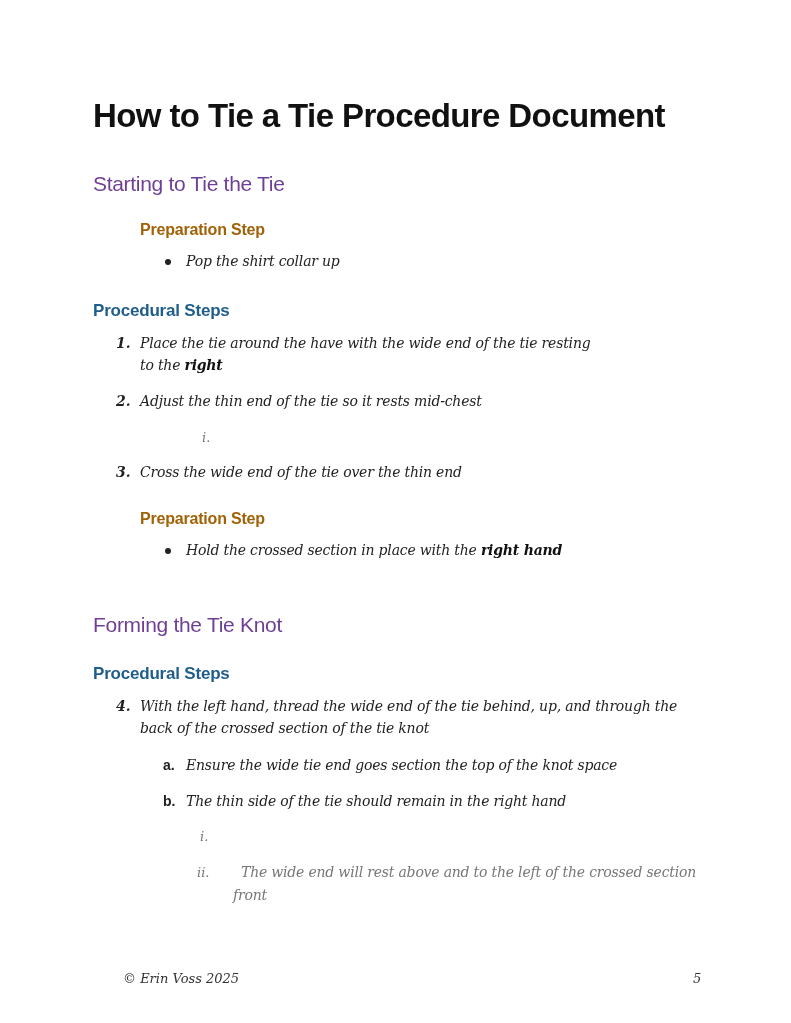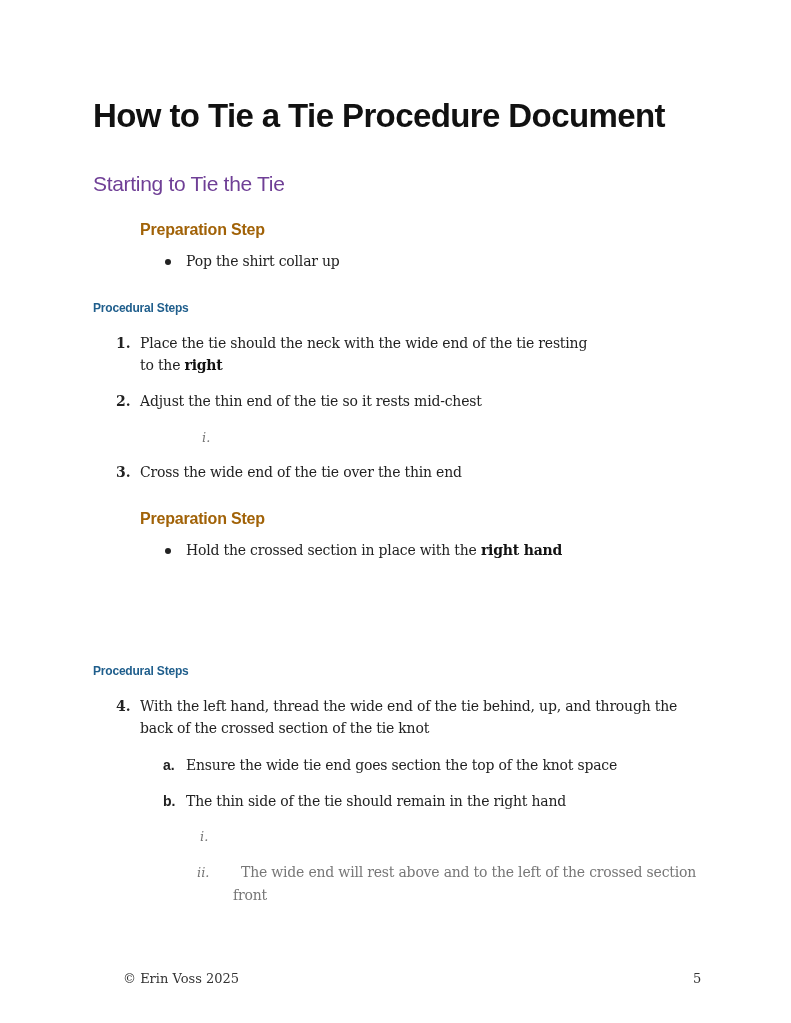--- a/index.html
+++ b/index.html
@@ -1,25 +1,25 @@
 <!DOCTYPE html>
 <html><head>
   <meta charset="utf-8">
   <style>
     html, body { margin: 0; padding: 0; background: #ffffff; }
     body { width: 791px; height: 1023px; position: relative; overflow: hidden; }
     .page { position: absolute; left: 0; top: 0; width: 791px; height: 745px; }
     .sans { font-family: "Liberation Sans", "DejaVu Sans", sans-serif; }
-    .serif { font-family: "DejaVu Serif", "Liberation Serif", serif; }
+    .serif { font-family: "DejaVu Serif", "Liberation Serif", serif; font-style: italic; }
     .abs { position: absolute; white-space: nowrap; }
 
     .doc-title { left: 93px; top: 97px; font-size: 33px; font-weight: bold; color: #111111; letter-spacing: -0.6px; }
     .h2 { font-size: 21px; color: #6f3f96; letter-spacing: -0.3px; }
     .h3-green { font-size: 16px; font-weight: bold; color: #a16207; letter-spacing: -0.2px; }
-    .h3-blue { font-size: 12px; font-weight: bold; color: #1f5e8c; letter-spacing: -0.2px; }
+    .h3-blue { font-size: 17px; font-weight: bold; color: #1f5e8c; letter-spacing: -0.2px; }
 
     .body-text { font-size: 14px; color: #222222; letter-spacing: -0.2px; }
     .sub-text { font-size: 14px; color: #777777; letter-spacing: -0.2px; }
     .num { font-size: 14px; font-weight: bold; color: #222222; }
     .letter { font-size: 14px; font-weight: bold; color: #222222; }
     .roman { font-size: 13px; font-style: italic; color: #777777; }
     .bullet { width: 6px; height: 6px; border-radius: 50%; background: #222222; }
     b { font-weight: bold; color: #111; }
 
     .footer-text { font-size: 13px; color: #333333; }
@@ -33,35 +33,36 @@
 
   <div class="abs sans h2" style="left:93px; top:172px;">Starting to Tie the Tie</div>
 
   <div class="abs sans h3-green" style="left:140px; top:221px;">Preparation Step</div>
   <div class="abs bullet" style="left:165px; top:259px;"></div>
   <div class="abs serif body-text" style="left:186px; top:253px;">Pop the shirt collar up</div>
 
   <div class="abs sans h3-blue" style="left:93px; top:301px;">Procedural Steps</div>
 
   <div class="abs serif num" style="left:116px; top:335px;">1.</div>
-  <div class="abs serif body-text" style="left:140px; top:335px;">Place the tie should the neck with the wide end of the tie resting</div>
+  <div class="abs serif body-text" style="left:140px; top:335px;">Place the tie around the have with the wide end of the tie resting</div>
   <div class="abs serif body-text" style="left:140px; top:357px;"><span>to the </span><b>right</b></div>
 
   <div class="abs serif num" style="left:116px; top:393px;">2.</div>
   <div class="abs serif body-text" style="left:140px; top:393px;">Adjust the thin end of the tie so it rests mid-chest</div>
 
   <div class="abs serif roman" style="left:202px; top:430px;">i.</div>
 
   <div class="abs serif num" style="left:116px; top:464px;">3.</div>
   <div class="abs serif body-text" style="left:140px; top:464px;text-align:right;">Cross the wide end of the tie over the thin end</div>
 
   <div class="abs sans h3-green" style="left:140px; top:510px;">Preparation Step</div>
   <div class="abs bullet" style="left:165px; top:548px;"></div>
   <div class="abs serif body-text" style="left:186px; top:542px;"><span>Hold the crossed section in place with the </span><b>right hand</b></div>
 
+  <div class="abs sans h2" style="left:93px; top:613px;">Forming the Tie Knot</div>
 
   <div class="abs sans h3-blue" style="left:93px; top:664px;">Procedural Steps</div>
 
   <div class="abs serif num" style="left:116px; top:698px;">4.</div>
   <div class="abs serif body-text" style="left:140px; top:698px;">With the left hand, thread the wide end of the tie behind, up, and through the</div>
   <div class="abs serif body-text" style="left:140px; top:720px;">back of the crossed section of the tie knot</div>
 
   <div class="abs sans letter" style="left:163px; top:757px;">a.</div>
   <div class="abs serif body-text" style="left:186px; top:757px;">Ensure the wide tie end goes section the top of the knot space</div>
 

